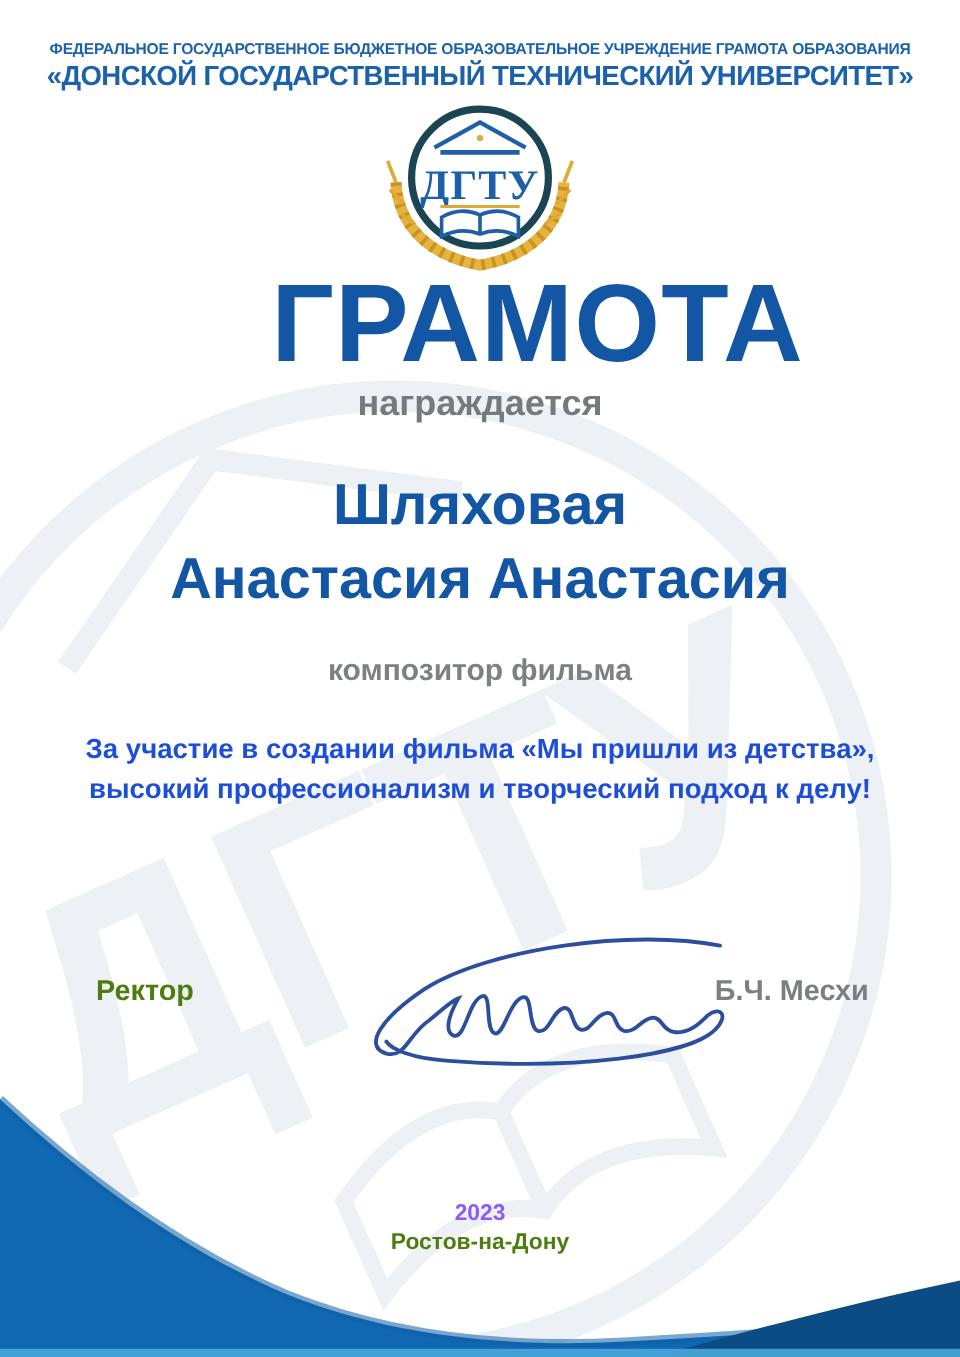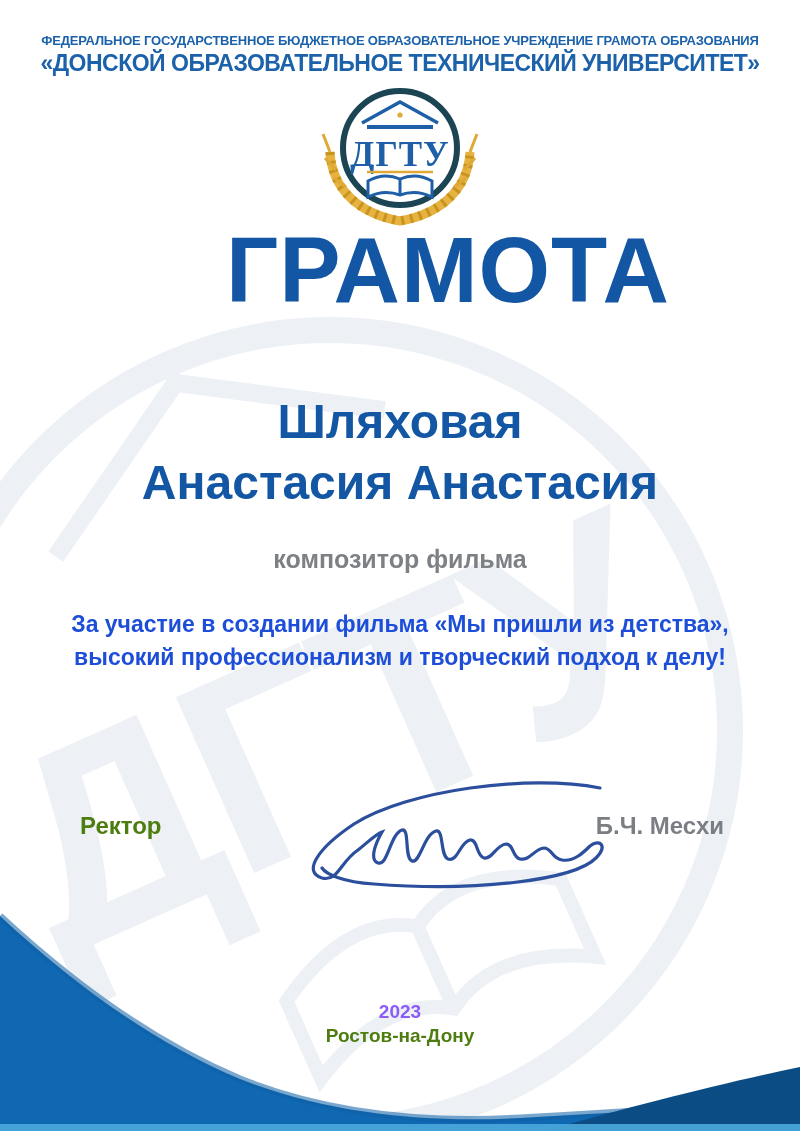--- a/index.html
+++ b/index.html
@@ -56,21 +56,21 @@
   </svg>
 
   <svg class="bottom-svg" width="800" height="230" viewBox="0 0 800 230" preserveAspectRatio="none" aria-hidden="true">
     <path d="M 0 15 C 70 80 150 140 240 178 C 330 214 430 222 520 217 C 610 212 710 206 800 196 L 800 230 L 0 230 Z" fill="#1168b2"></path>
     <path d="M 0 15 C 70 80 150 140 240 178 C 330 214 430 222 520 217 C 610 212 710 206 800 196" fill="none" stroke="#0d5ea6" stroke-width="7" opacity="0.55"></path>
     <path d="M 545 230 C 640 203 720 183 800 166 L 800 230 Z" fill="#0b4c85"></path>
     <rect x="0" y="223" width="800" height="7" fill="#4aa8dc" opacity="0.9"></rect>
   </svg>
 
   <div class="abs inst-line1">ФЕДЕРАЛЬНОЕ ГОСУДАРСТВЕННОЕ БЮДЖЕТНОЕ ОБРАЗОВАТЕЛЬНОЕ УЧРЕЖДЕНИЕ ГРАМОТА ОБРАЗОВАНИЯ</div>
-  <div class="abs inst-line2">«ДОНСКОЙ ОБРАЗОВАТЕЛЬНОЕ ТЕХНИЧЕСКИЙ УНИВЕРСИТЕТ»</div>
+  <div class="abs inst-line2">«ДОНСКОЙ ГОСУДАРСТВЕННЫЙ ТЕХНИЧЕСКИЙ УНИВЕРСИТЕТ»</div>
 
   <div class="logo-wrap">
     <svg width="176" height="146" viewBox="0 0 176 146" aria-hidden="true">
 
       <g>
         <path d="M 18 68 C 20 106 48 130 88 137 C 128 130 156 106 158 68" fill="none" stroke="#e6b341" stroke-width="9"></path>
         <path d="M 18 68 C 20 106 48 130 88 137 C 128 130 156 106 158 68" fill="none" stroke="#c9931f" stroke-width="9" stroke-dasharray="3 6"></path>
         <path d="M 18 68 L 11 50 M 24 86 L 13 74 M 34 103 L 22 94 M 158 68 L 165 50 M 152 86 L 163 74 M 142 103 L 154 94" stroke="#dfa935" stroke-width="3" fill="none"></path>
       </g>
 
@@ -86,20 +86,21 @@
       <path d="M 55 88 L 121 88" stroke="#dfa935" stroke-width="2.5" fill="none"></path>
 
       <g stroke="#1e5fa8" stroke-width="3" fill="#ffffff">
         <path d="M 56 97 Q 72 88 88 95 Q 104 88 120 97 L 120 113 Q 104 105 88 111 Q 72 105 56 113 Z"></path>
         <path d="M 88 95 L 88 111" fill="none"></path>
       </g>
     </svg>
   </div>
 
   <div class="abs cert-title">ГРАМОТА</div>
+  <div class="abs awarded">награждается</div>
 
   <div class="abs recipient">
     <div>Шляховая</div>
     <div>Анастасия Анастасия</div>
   </div>
   <div class="abs role">композитор фильма</div>
 
   <div class="abs citation">
     <div>За участие в создании фильма «Мы пришли из детства»,</div>
     <div>высокий профессионализм и творческий подход к делу!</div>

